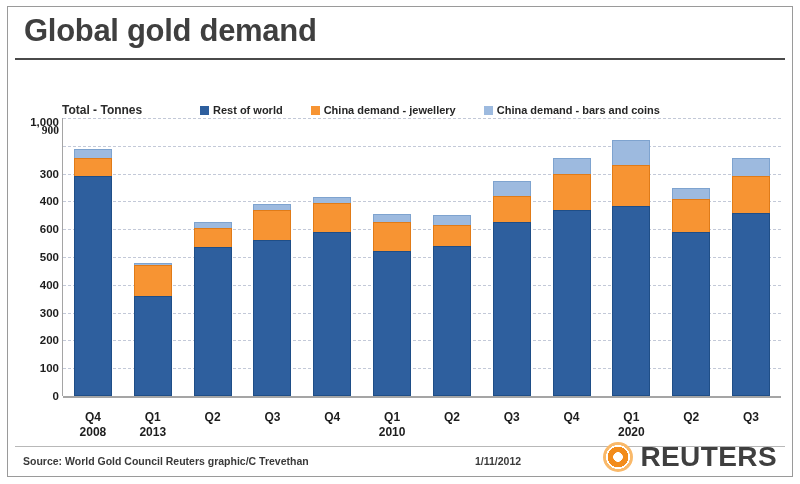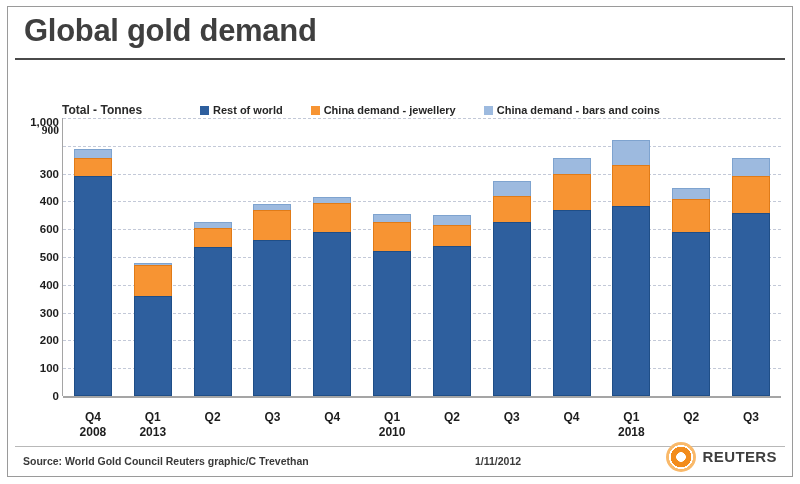--- a/index.html
+++ b/index.html
@@ -265,21 +265,21 @@
   .reuters-mark {
     width: 30px;
     height: 30px;
     border-radius: 50%;
     background: radial-gradient(circle at 50% 50%,
                 #ffffff 0 22%, #f28c1c 23% 48%, #ffffff 49% 56%,
                 #f9b96a 57% 72%, #ffffff 73% 78%, #fbd2a2 79% 100%);
     flex: 0 0 auto;
   }
   .reuters-word {
-    font-size: 15px;
+    font-size: 28px;
     font-weight: bold;
     color: #3f3f3f;
     letter-spacing: 0.4px;
     line-height: 30px;
   }
 </style>
 </head>
 <body>
 
 <div id="page">
@@ -428,21 +428,21 @@
   <div class="x-axis" id="x-axis">
       <div class="x-col"><span>Q4</span><span class="x-year">2008</span></div>
       <div class="x-col"><span>Q1</span><span class="x-year">2013</span></div>
       <div class="x-col"><span>Q2</span><span class="x-year"></span></div>
       <div class="x-col"><span>Q3</span><span class="x-year"></span></div>
       <div class="x-col"><span>Q4</span><span class="x-year"></span></div>
       <div class="x-col"><span>Q1</span><span class="x-year">2010</span></div>
       <div class="x-col"><span>Q2</span><span class="x-year"></span></div>
       <div class="x-col"><span>Q3</span><span class="x-year"></span></div>
       <div class="x-col"><span>Q4</span><span class="x-year"></span></div>
-      <div class="x-col"><span>Q1</span><span class="x-year">2018</span></div>
+      <div class="x-col"><span>Q1</span><span class="x-year">2020</span></div>
       <div class="x-col"><span>Q2</span><span class="x-year"></span></div>
       <div class="x-col"><span>Q3</span><span class="x-year"></span></div>
     </div>
 
   <div class="footer-rule"></div>
   <div class="footer">
     <div class="source-text">Source: World Gold Council   Reuters graphic/C Trevethan</div>
     <div class="date-text">1/11/2012</div>
     <div class="reuters-logo">
       <span class="reuters-mark"></span>

